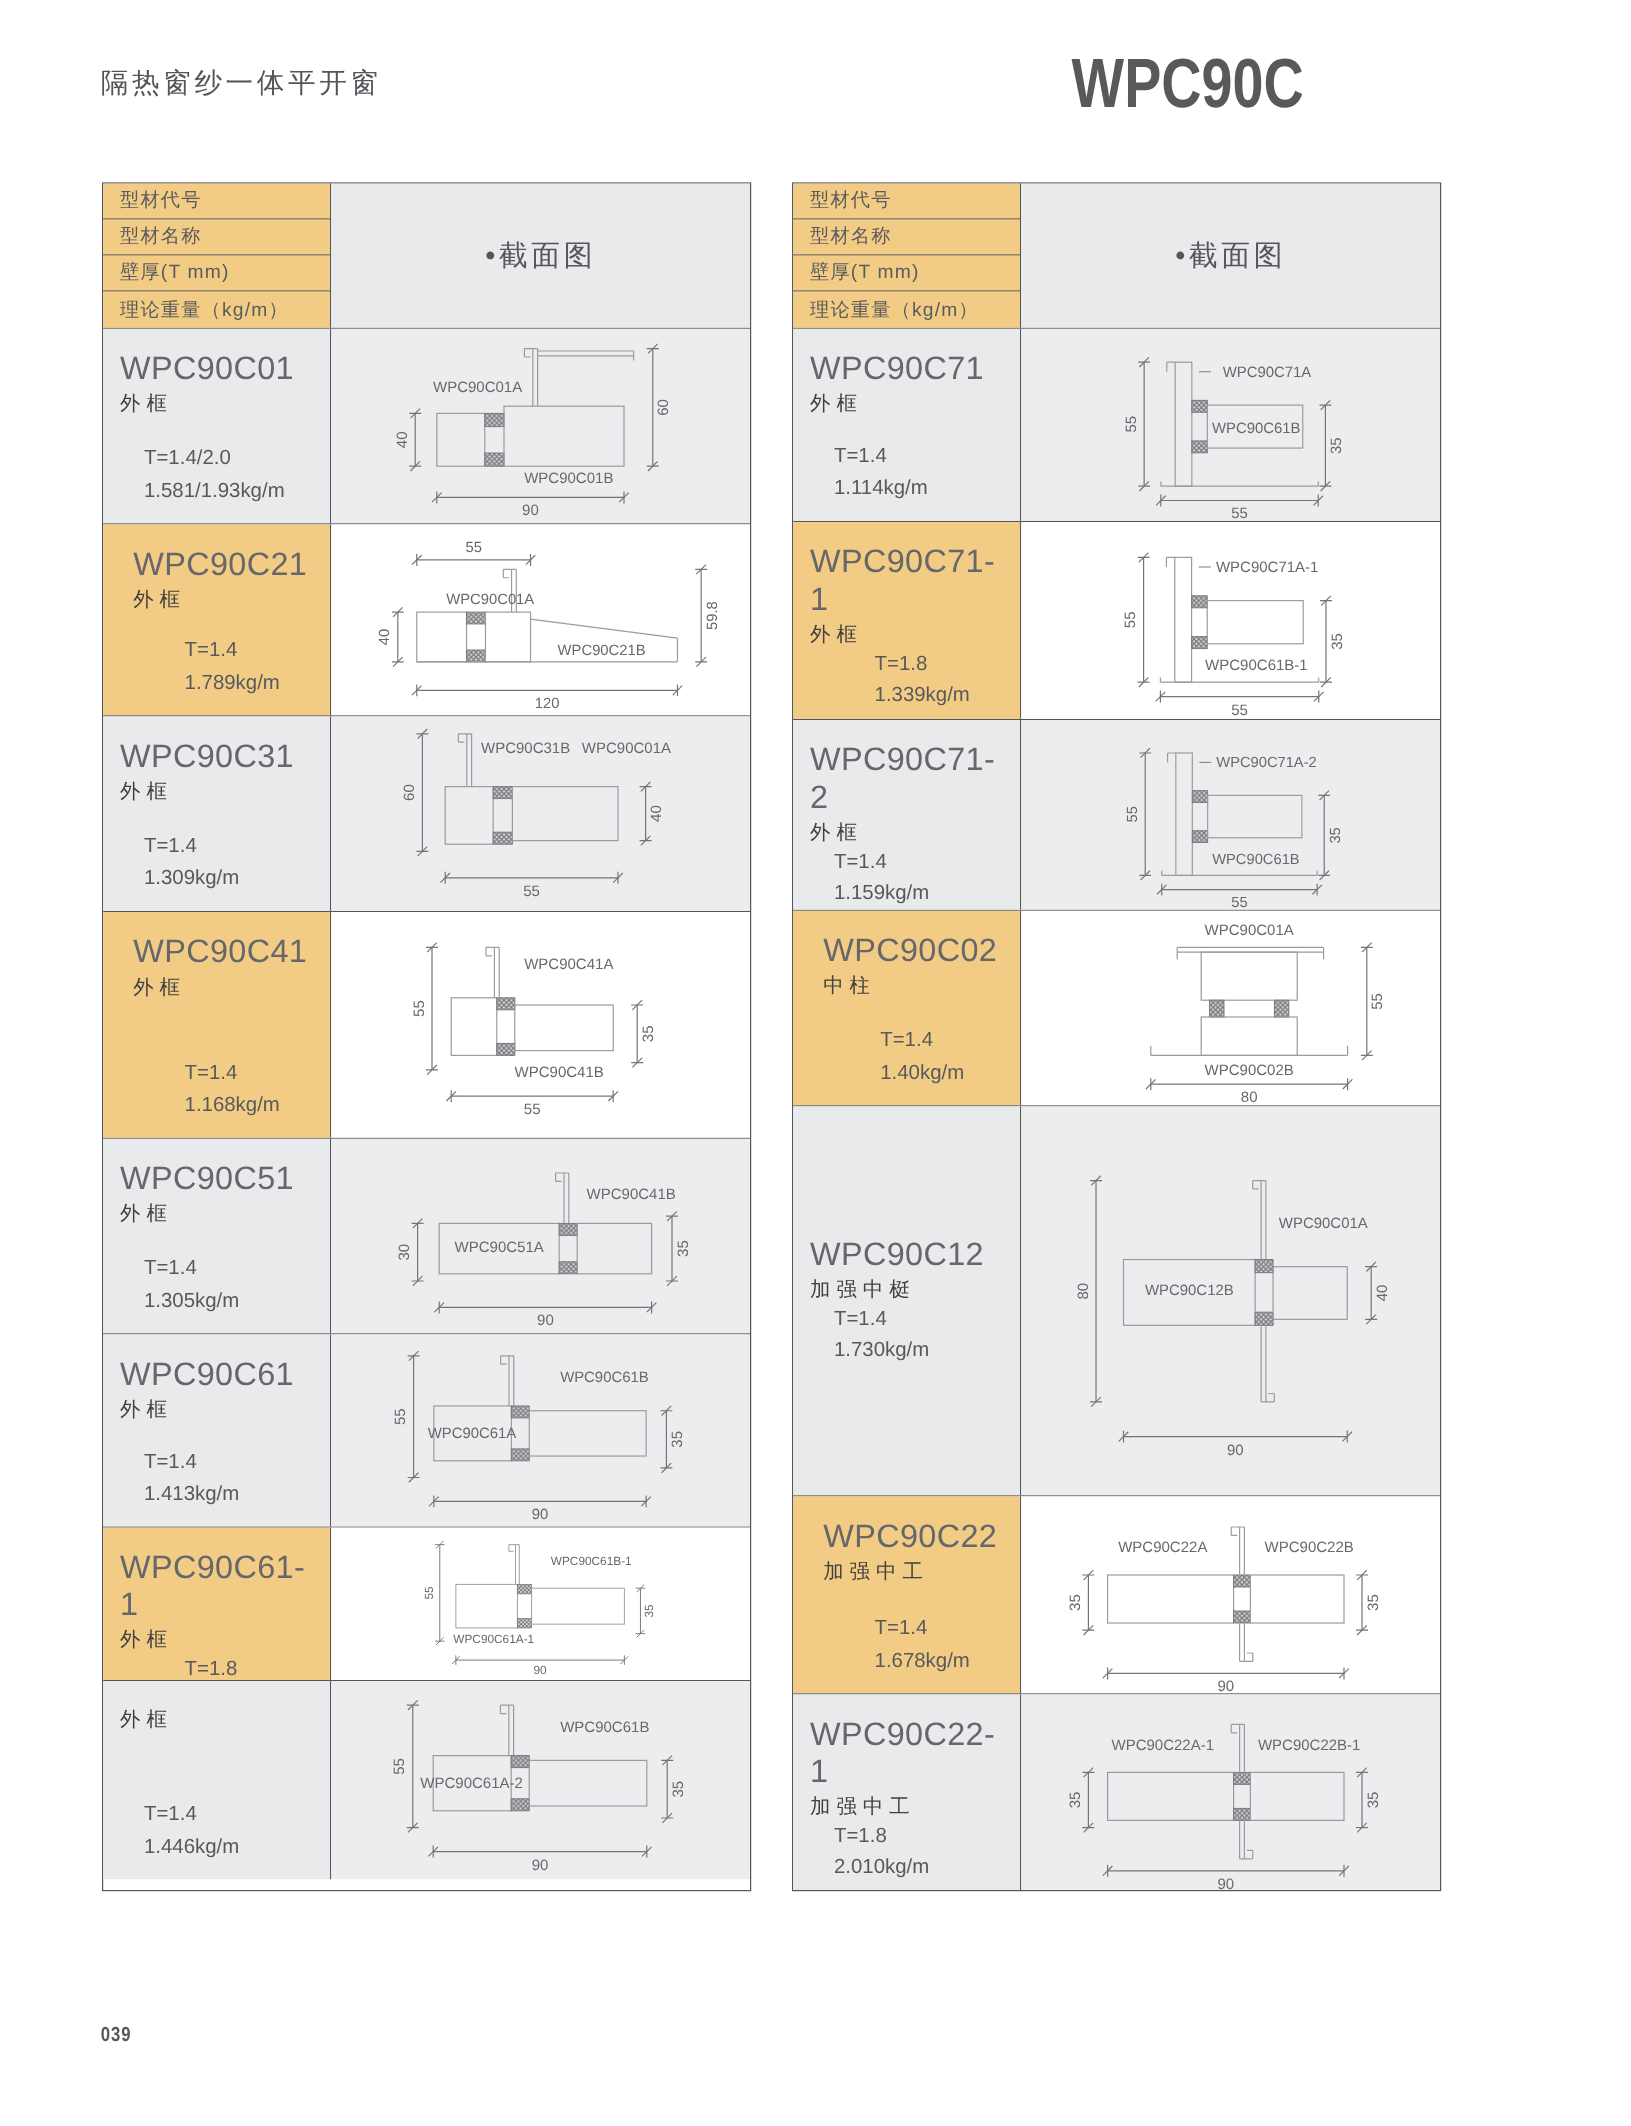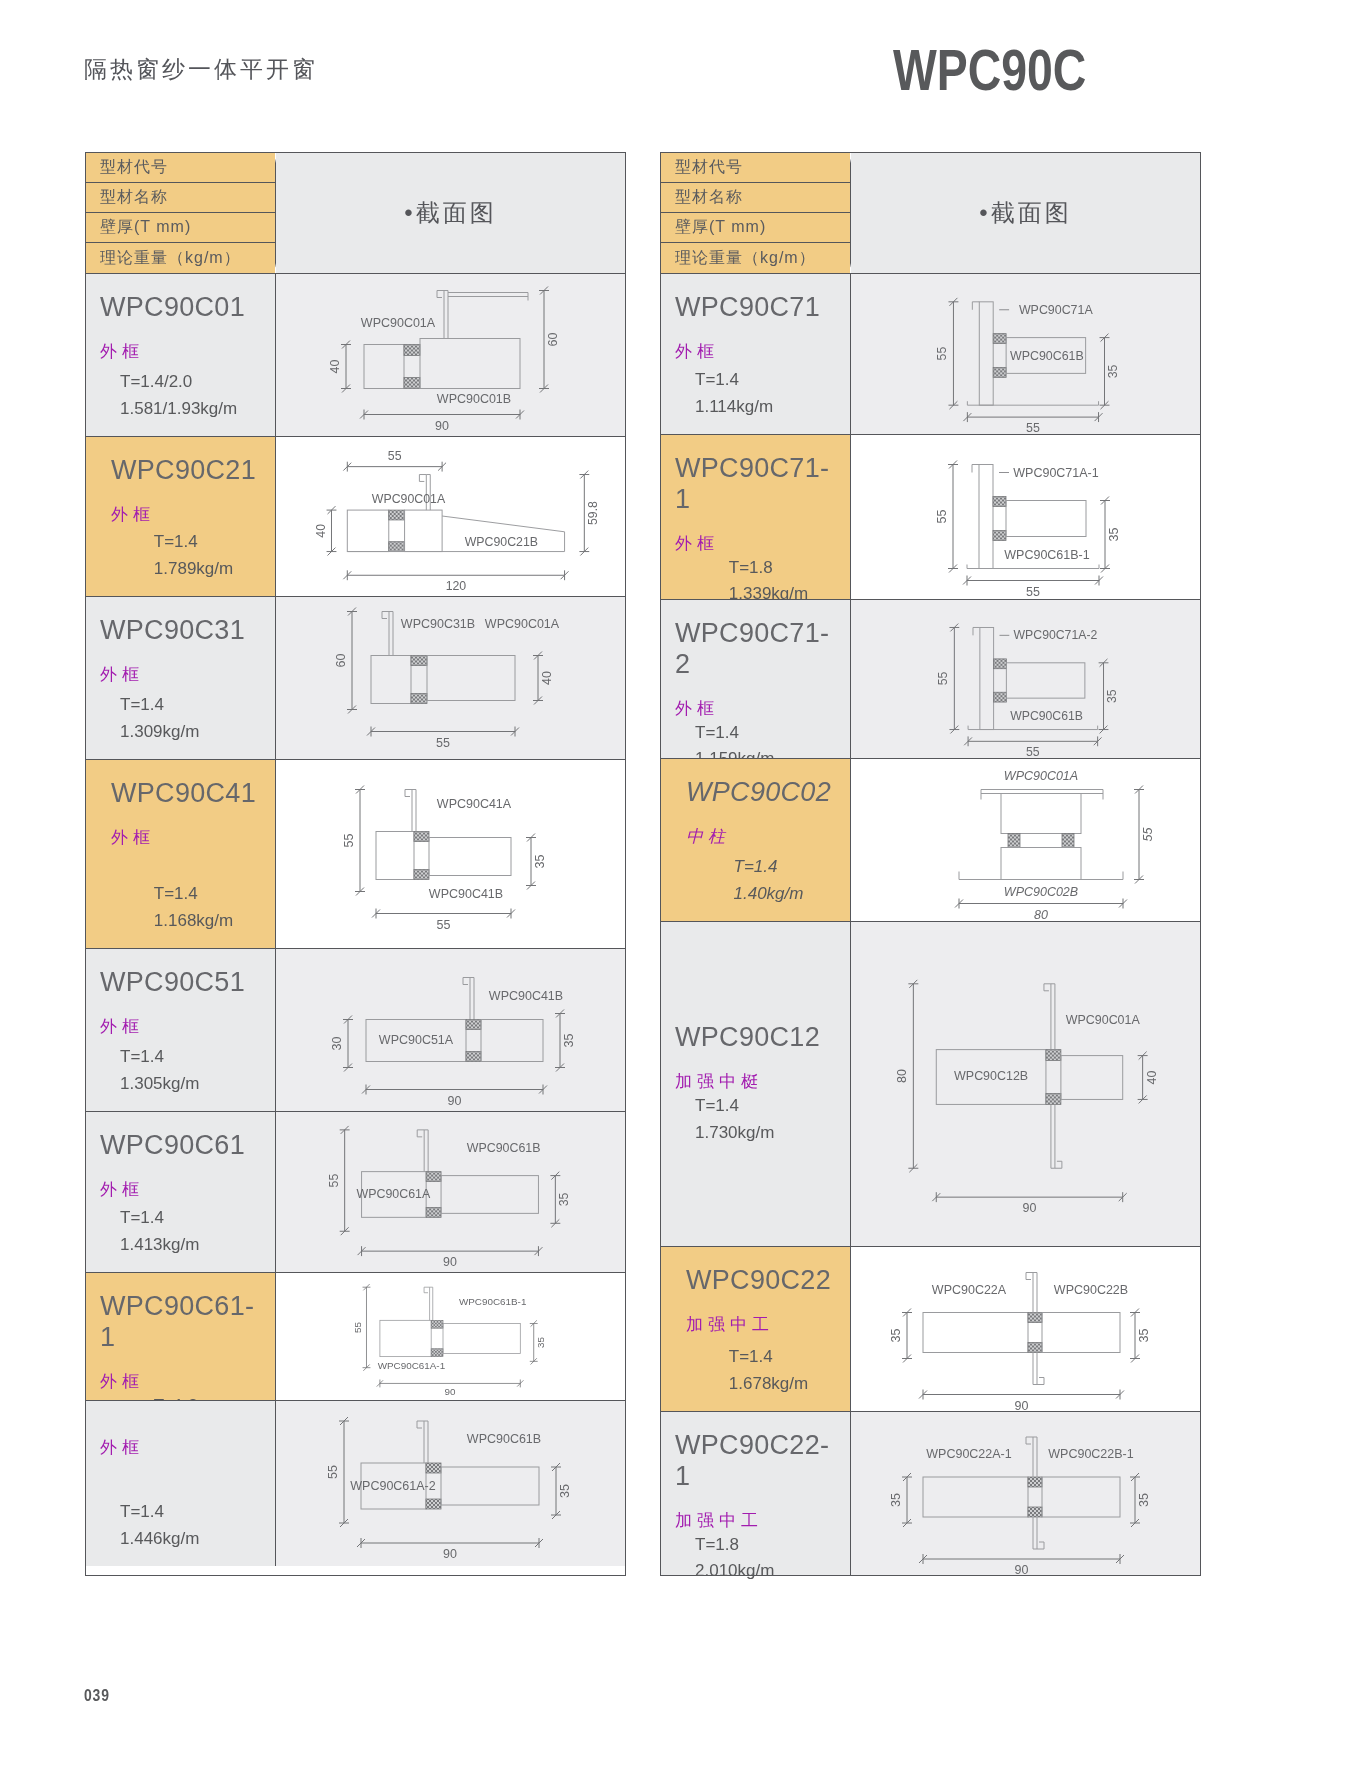--- a/index.html
+++ b/index.html
@@ -3,35 +3,35 @@
 <meta charset="utf-8">
 <style>
   html,body{margin:0;padding:0;background:#ffffff;}
   body{font-family:"Liberation Sans",sans-serif;color:#58595b;}
   .page{position:relative;width:1359px;height:1772px;background:#fff;overflow:hidden;}
   .page-title{position:absolute;left:84px;top:54px;font-size:23px;letter-spacing:3px;color:#54555a;font-weight:400;}
   .page-model{position:absolute;left:893px;top:36px;font-size:58px;font-weight:700;color:#58595b;transform:scaleX(0.80);transform-origin:left top;letter-spacing:0;white-space:nowrap;}
   .tables{position:absolute;left:85px;top:152px;display:flex;gap:34px;}
   .ptable{width:541px;border:1px solid #55565a;box-sizing:border-box;background:#fff;}
   .thead{display:flex;height:120px;border-bottom:1px solid #55565a;}
-  .thead-left{width:190px;border-right:1px solid #55565a;display:flex;flex-direction:column;box-sizing:border-box;flex:none;border-radius:10px;}
+  .thead-left{width:190px;border-right:1px solid #55565a;display:flex;flex-direction:column;box-sizing:border-box;flex:none;}
   .hcell{height:30px;box-sizing:border-box;border-bottom:1px solid #55565a;background:#f2cc85;display:flex;align-items:center;padding-left:14px;font-size:16px;color:#5a5b5e;letter-spacing:1px;}
   .thead-left .hcell:last-child{border-bottom:none;}
   .thead-right{flex:1;background:#e9eaeb;display:flex;align-items:center;justify-content:center;font-size:24px;letter-spacing:3px;color:#55565a;}
   .prow{display:flex;border-bottom:1px solid #55565a;box-sizing:border-box;}
   .prow:last-child{border-bottom:none;}
   .rlabel{width:190px;flex:none;border-right:1px solid #55565a;box-sizing:border-box;padding:18px 8px 14px 14px;display:flex;flex-direction:column;}
   .prow.gray .rlabel{background:#e9eaeb;}
   .prow.gray .rdiag{background:#ededef;}
   .prow.tan .rlabel{background:#f2cc85;align-items:center;}
   .prow.tan .rdiag{background:#ffffff;}
   .prow.tall .rlabel{justify-content:center;padding-top:0;padding-bottom:0;}
   .prow.tall .spec{margin-top:0;}
   .code{font-size:27px;color:#66676b;letter-spacing:.3px;line-height:1.15;}
-  .pname{font-size:17px;margin-top:17px;letter-spacing:5px;color:#a21caf;}
+  .pname{font-size:17px;margin-top:2px;letter-spacing:5px;color:#404040;}
   .spec{margin-top:auto;font-size:17px;line-height:1.55;color:#58595b;margin-left:20px;}
   .rdiag{flex:1;position:relative;}
   .rdiag svg{display:block;width:100%;height:100%;}
   .page-number{position:absolute;left:84px;top:1686px;font-size:17px;font-weight:700;color:#58595b;transform:scaleX(0.82);transform-origin:left top;letter-spacing:1px;}
 </style>
 </head>
 <body>
 
 <svg width="0" height="0" style="position:absolute">
   <defs>
@@ -619,21 +619,21 @@
                 <line x1="112" y1="148" x2="120" y2="140" stroke="#737477" stroke-width="1"></line>
                 <line x1="244" y1="148" x2="252" y2="140" stroke="#737477" stroke-width="1"></line>
                 <text x="182" y="159" fill="#68696c" font-size="12.5" text-anchor="middle" font-family="&quot;Liberation Sans&quot;,sans-serif">55</text>
                 <text x="205" y="40" fill="#68696c" font-size="12.5" text-anchor="middle" font-family="&quot;Liberation Sans&quot;,sans-serif">WPC90C71A-2</text>
                 <line x1="158" y1="36" x2="148" y2="36" stroke="#737477" stroke-width="0.8"></line>
                 <text x="196" y="122" fill="#68696c" font-size="12.5" text-anchor="middle" font-family="&quot;Liberation Sans&quot;,sans-serif">WPC90C61B</text>
               </g>
             </svg>
           </div>
         </div>
-        <div class="prow tan" style="height: 163px; font-style: italic;">
+        <div class="prow tan" style="height: 163px;">
           <div class="rlabel">
             <div>
               <div class="code">WPC90C02</div>
               <div class="pname">中柱</div>
             </div>
             <div class="spec">
               <div>T=1.4</div>
               <div>1.40kg/m</div>
             </div>
           </div>

